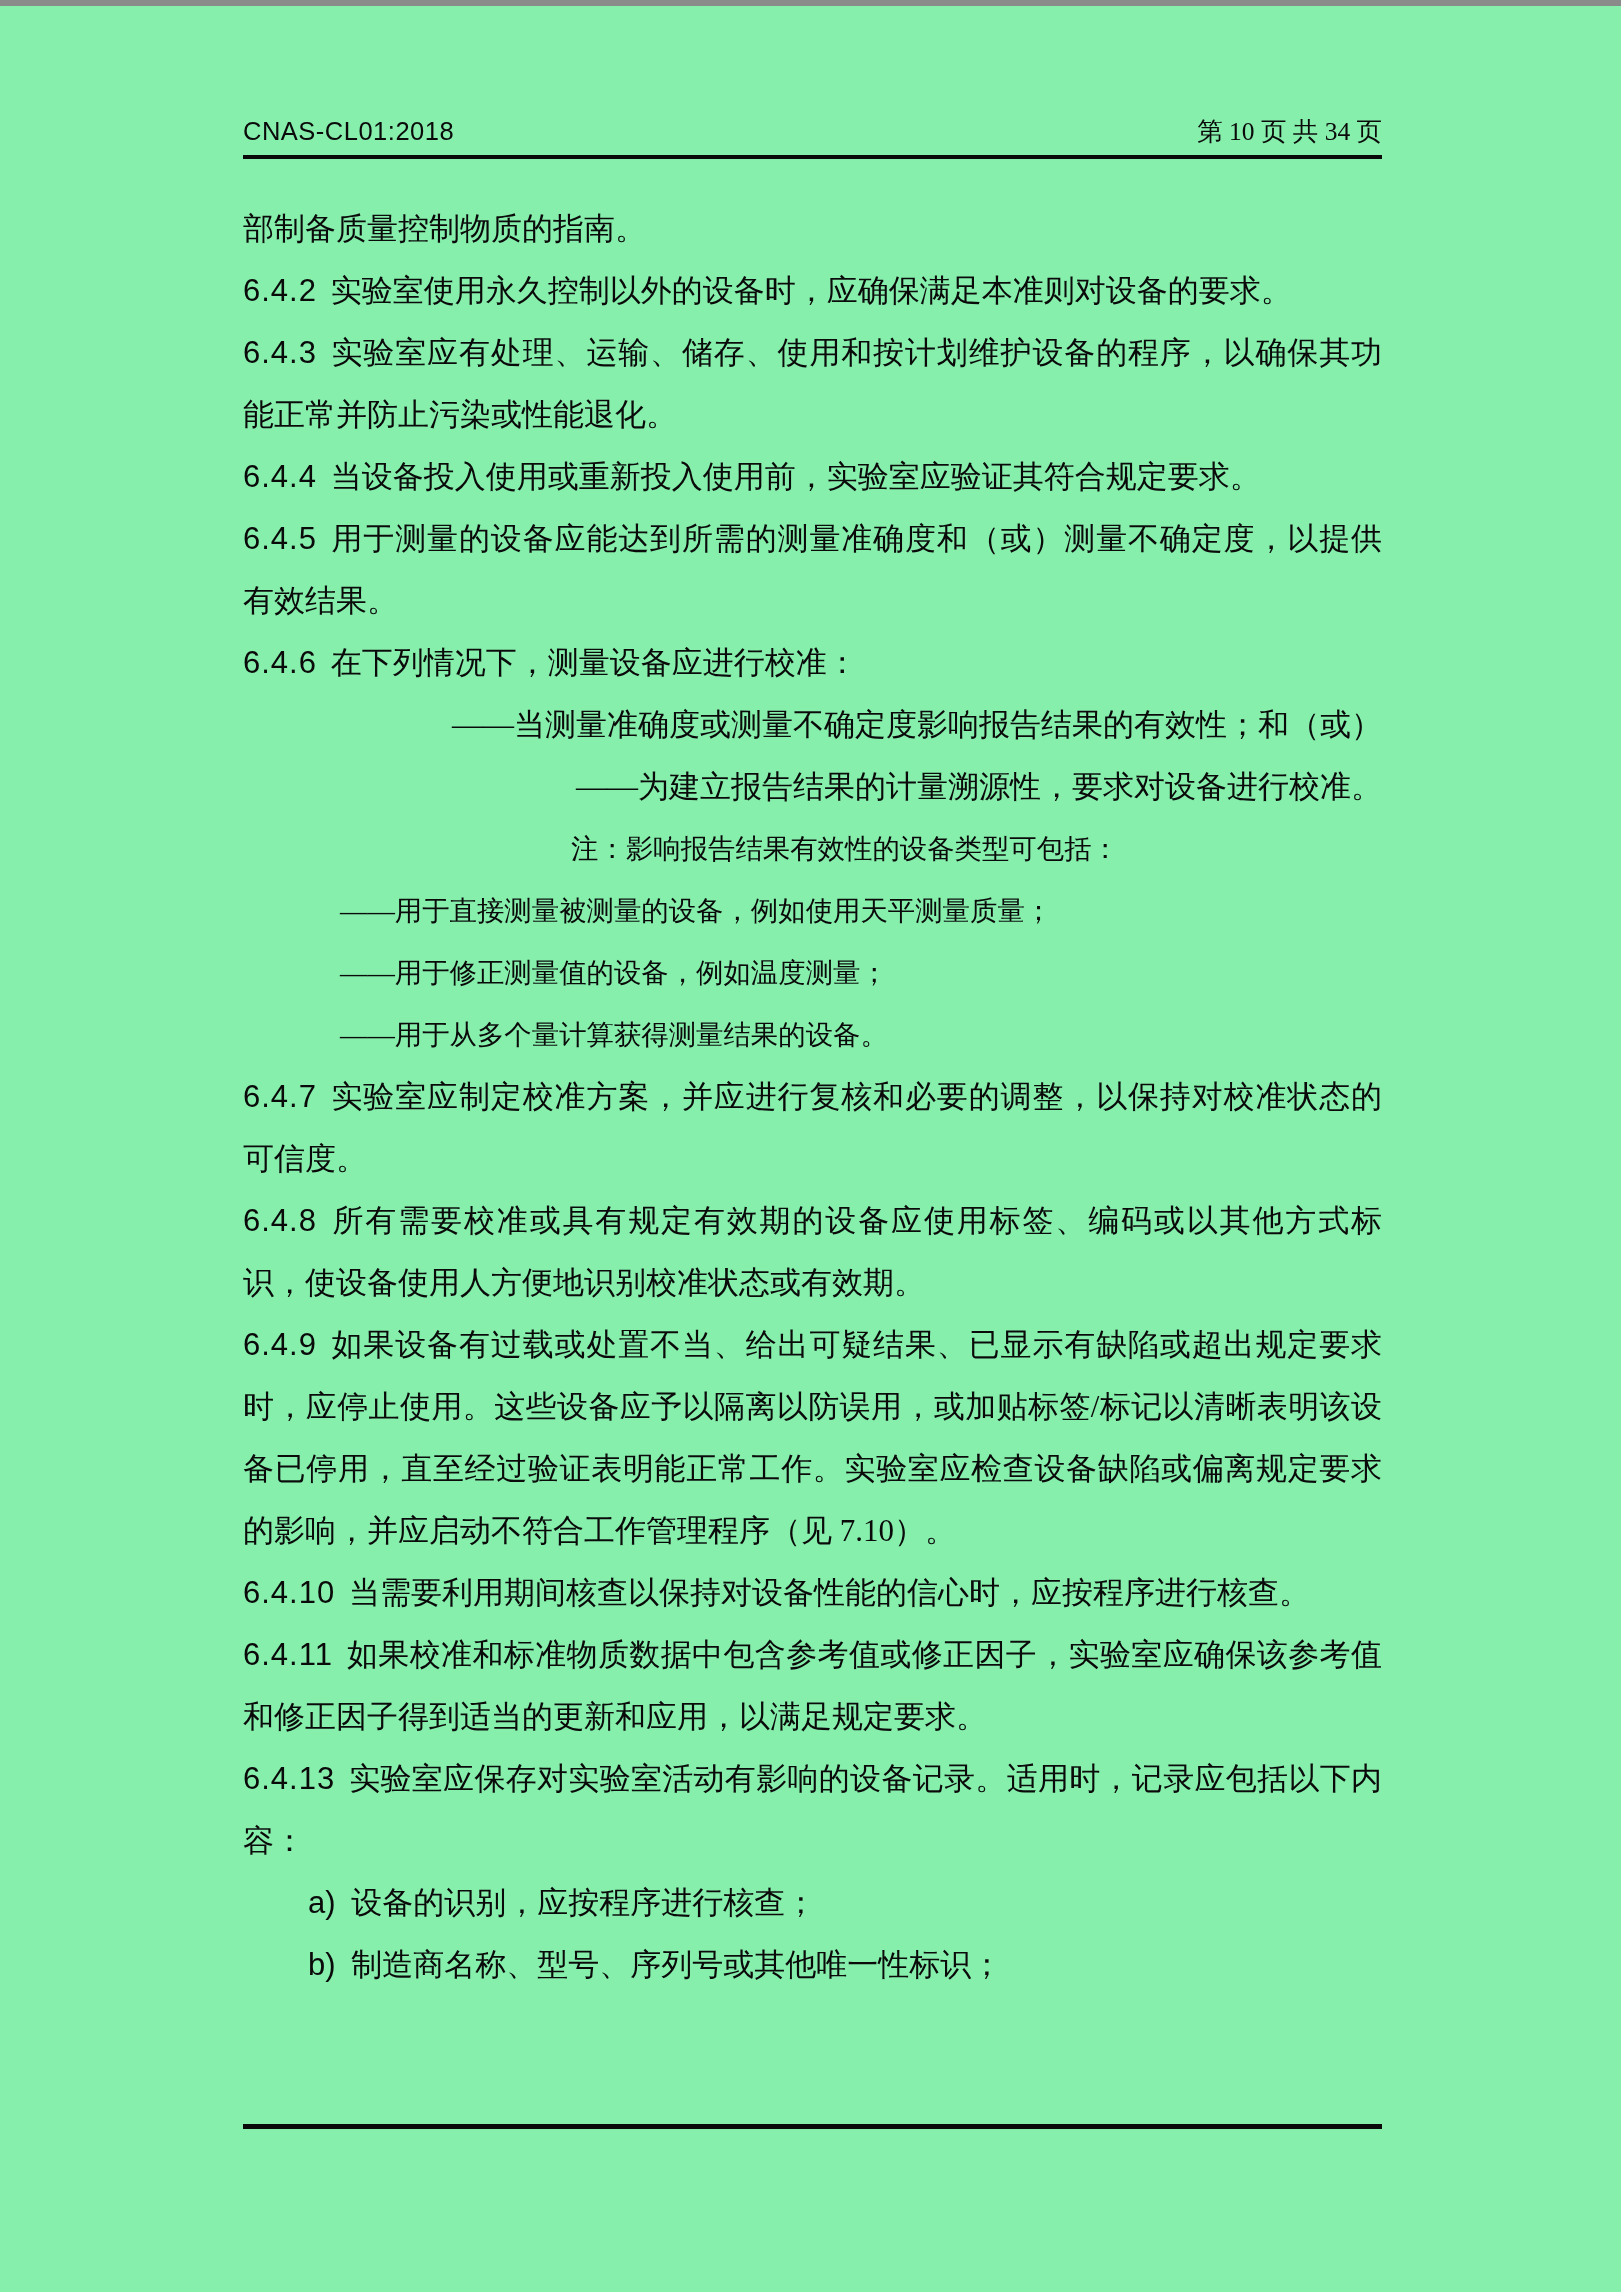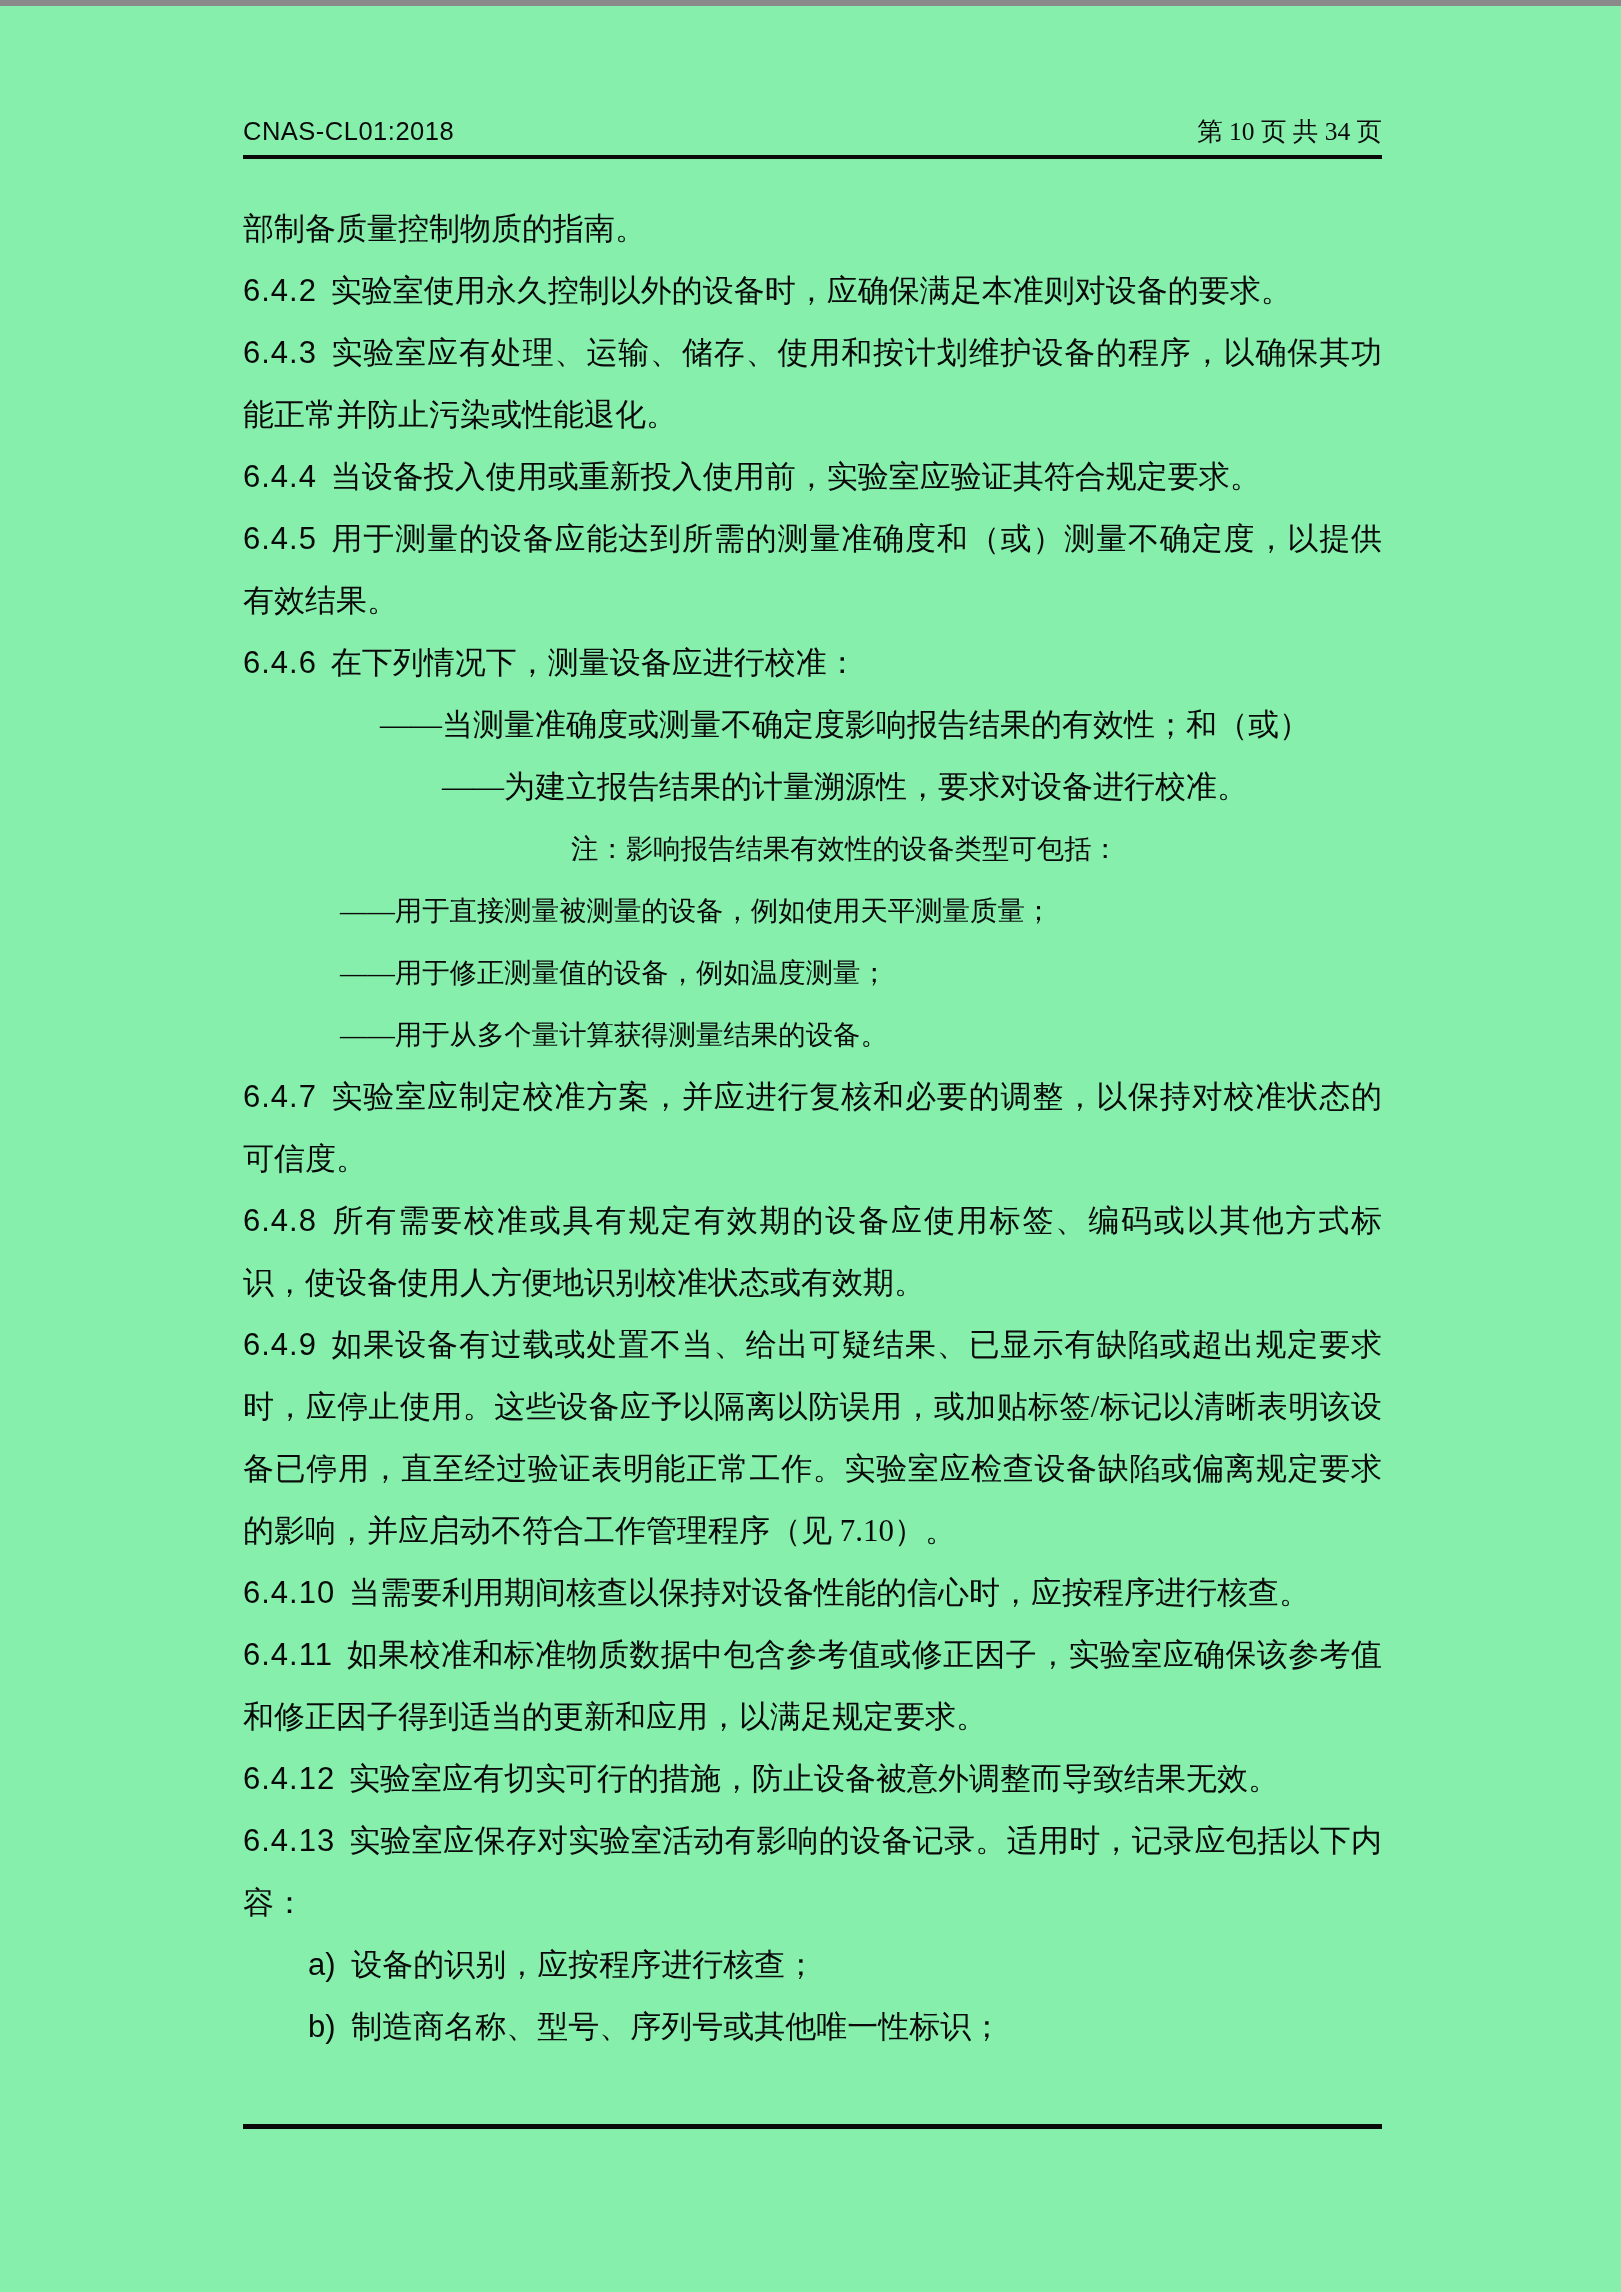--- a/index.html
+++ b/index.html
@@ -45,21 +45,21 @@
   .para {
     margin: 0;
     text-align: justify;
     text-justify: inter-ideograph;
   }
   .para .num {
     font-family: "Liberation Sans", "DejaVu Sans", sans-serif;
     margin-right: 13.7px;
     letter-spacing: 1px;
   }
-  .para.dash { padding-left: 65px; text-align: center; }
+  .para.dash { padding-left: 65px; text-align: right; }
   .para.note { padding-left: 65px; font-size: 27.4px; text-align: center; }
   .para.note-dash { padding-left: 97px; font-size: 27.4px; text-align: left; }
   .para.list { padding-left: 65px; text-align: left; }
   .para.list .num { margin-right: 15.7px; letter-spacing: 0; }
 
   
   .footer-rule {
     position: absolute;
     top: 2118px;
     left: 243px;
@@ -117,21 +117,20 @@
     <p class="para clause"><span class="num">6.4.7</span><span>实验室应制定校准方案，并应进行复核和必要的调整，以保持对校准状态的可信度。</span></p>
 
     <p class="para clause"><span class="num">6.4.8</span><span>所有需要校准或具有规定有效期的设备应使用标签、编码或以其他方式标识，使设备使用人方便地识别校准状态或有效期。</span></p>
 
     <p class="para clause"><span class="num">6.4.9</span><span>如果设备有过载或处置不当、给出可疑结果、已显示有缺陷或超出规定要求时，应停止使用。这些设备应予以隔离以防误用，或加贴标签/标记以清晰表明该设备已停用，直至经过验证表明能正常工作。实验室应检查设备缺陷或偏离规定要求的影响，并应启动不符合工作管理程序（见 7.10）。</span></p>
 
     <p class="para clause"><span class="num">6.4.10</span><span>当需要利用期间核查以保持对设备性能的信心时，应按程序进行核查。</span></p>
 
     <p class="para clause"><span class="num">6.4.11</span><span>如果校准和标准物质数据中包含参考值或修正因子，实验室应确保该参考值和修正因子得到适当的更新和应用，以满足规定要求。</span></p>
 
-    <p class="para clause"><span class="num">6.4.12</span><span>实验室应有切实可行的措施，防止设备被意外调整而导致结果无效。</span></p>
 
     <p class="para clause"><span class="num">6.4.13</span><span>实验室应保存对实验室活动有影响的设备记录。适用时，记录应包括以下内容：</span></p>
 
     <p class="para list"><span class="num">a)</span><span>设备的识别，应按程序进行核查；</span></p>
 
     <p class="para list"><span class="num">b)</span><span>制造商名称、型号、序列号或其他唯一性标识；</span></p>
 
   </div>
 
   <div class="footer-rule"></div>

